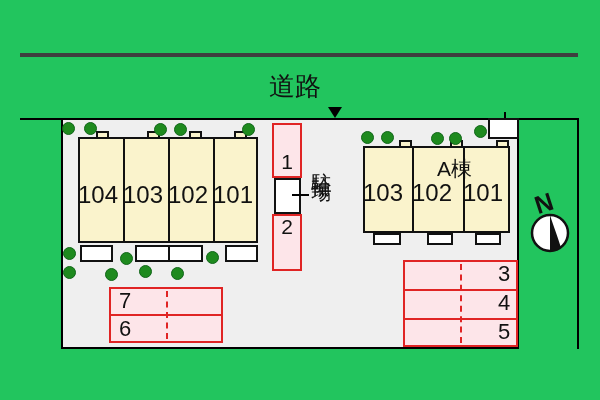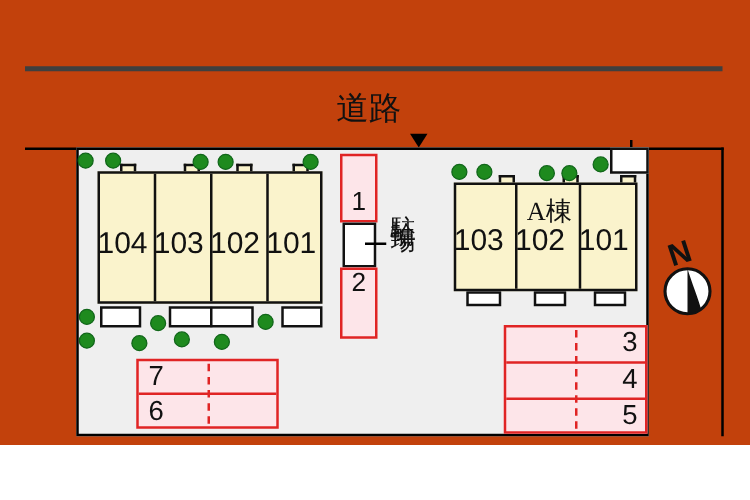--- a/index.html
+++ b/index.html
@@ -1,17 +1,17 @@
 <!DOCTYPE html>
 <html><head>
 <meta charset="utf-8">
 <style>
   html,body{margin:0;padding:0;}
   body{font-family:"Liberation Sans","DejaVu Sans",sans-serif;background:#fff;}
-  #stage{position:relative;width:600px;height:356px;background:#c2410c;overflow:hidden;}
+  #stage{position:relative;width:600px;height:400px;background:#22c55e;overflow:hidden;}
   .abs{position:absolute;}
   .hline{position:absolute;background:#000;}
   .site{position:absolute;left:61px;top:118px;width:458px;height:231px;
         background:#efefef;border:2px solid #000;box-sizing:border-box;}
   .bldg{position:absolute;background:#faf3cc;border:2px solid #111;box-sizing:border-box;}
   .notch{position:absolute;background:#faf3cc;border:2px solid #111;border-bottom:none;box-sizing:border-box;}
   .divider{position:absolute;width:2px;background:#111;}
   .bldg-label{position:absolute;color:#111;font-size:21px;text-align:center;}
   .room-num{position:absolute;color:#111;font-size:24px;text-align:left;}
   .porch{position:absolute;background:#fff;border:2px solid #111;box-sizing:border-box;}
@@ -62,21 +62,21 @@
   <div class="porch" style="left:168px;top:245px;width:35px;height:17px;"></div>
   <div class="porch" style="left:225px;top:245px;width:33px;height:17px;"></div>
 
   <div class="notch" style="left:399px;top:140px;width:13px;height:8px;"></div>
   <div class="notch" style="left:450px;top:140px;width:13px;height:8px;"></div>
   <div class="notch" style="left:496px;top:140px;width:13px;height:8px;"></div>
   <div class="bldg" style="left:363px;top:146px;width:147px;height:87px;">
     <div class="divider" style="left:47px;top:0;height:83px;"></div>
     <div class="divider" style="left:98px;top:0;height:83px;"></div>
   </div>
-  <div class="bldg-label jp" style="left:392px;top:155px;width:95px;font-family:Liberation Serif, serif;">A棟</div>
+  <div class="bldg-label jp" style="left:407px;top:155px;width:95px;">A棟</div>
   <div class="room-num" style="left:363px;top:179px;width:49px;">103</div>
   <div class="room-num" style="left:412px;top:179px;width:51px;">102</div>
   <div class="room-num" style="left:463px;top:179px;width:47px;">101</div>
 
   <div class="porch" style="left:373px;top:233px;width:28px;height:12px;"></div>
   <div class="porch" style="left:427px;top:233px;width:26px;height:12px;"></div>
   <div class="porch" style="left:475px;top:233px;width:26px;height:12px;"></div>
 
   <div class="pink" style="left:272px;top:123px;width:30px;height:55px;"></div>
   <div class="abs" style="left:274px;top:178px;width:27px;height:36px;background:#fff;border:2px solid #111;box-sizing:border-box;"></div>

